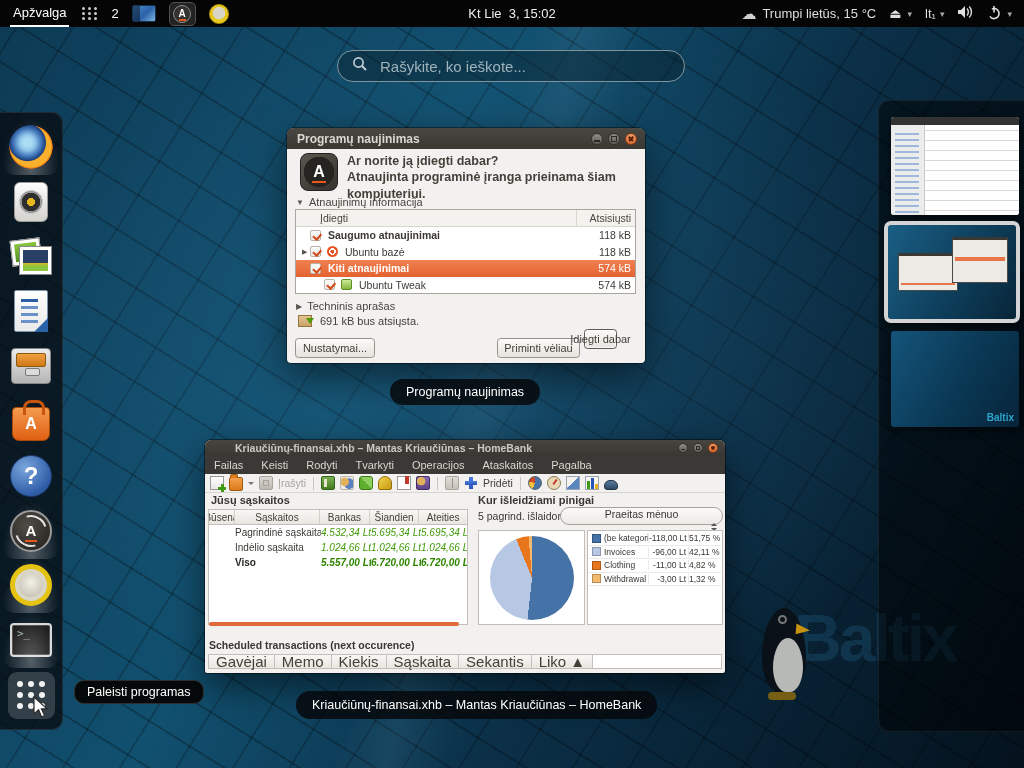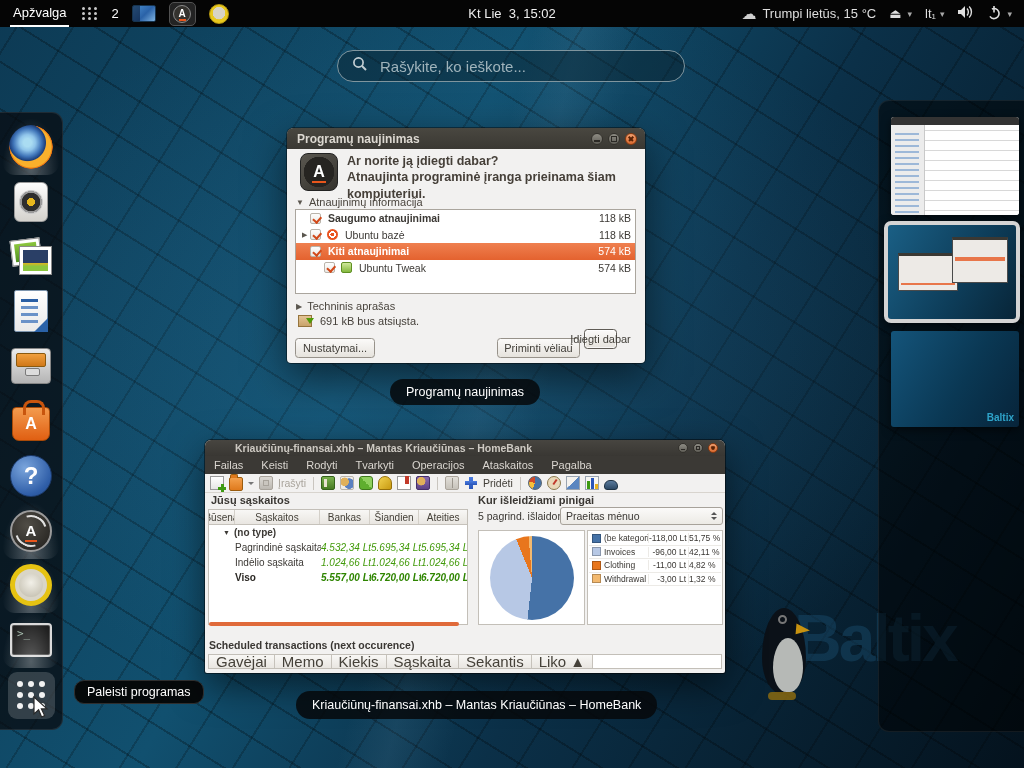--- a/index.html
+++ b/index.html
@@ -182,21 +182,21 @@
   .acc-row .cell-name{width:112px;overflow:hidden;flex:none;}
   .acc-row .amt{width:50px;text-align:right;padding-right:6px;color:#429a0a;overflow:hidden;flex:none;font-style:italic;}
   .acc-row .amt.fut{width:48px;}
   .acc-row.total .amt{font-weight:bold;color:#2e8500;}
   .acc-row.total .cell-name{font-weight:bold;color:#2b2824;}
   .grp{padding-left:14px;font-weight:bold;display:flex;gap:4px;align-items:center;}
   .grp .tri{font-size:7px;}
   .ind{padding-left:26px;}
   .hscroll{position:absolute;left:4px;top:129px;width:250px;height:4px;background:#e06a3a;border-radius:2px;cursor:pointer;}
   .spend-sum{position:absolute;left:273px;top:17px;display:flex;gap:8px;font-size:10.5px;color:#3a3733;white-space:nowrap;}
-  .period{position:absolute;left:355px;top:14px;width:163px;height:18px;background:linear-gradient(#fbfaf9,#eceae5);border:1px solid #a7a29a;border-radius:3px;display:flex;align-items:center;padding:0 5px;font-size:10.5px;color:#3a3733;cursor:pointer;}
+  .period{position:absolute;left:355px;top:14px;width:163px;height:18px;background:linear-gradient(#fbfaf9,#eceae5);border:1px solid #a7a29a;border-radius:9px;display:flex;align-items:center;padding:0 5px;font-size:10.5px;color:#3a3733;cursor:pointer;flex-direction:column;}
   .spin{margin-left:auto;display:flex;flex-direction:column;gap:2px;}
   .spin i{width:0;height:0;border:3px solid transparent;}
   .spin .up{border-bottom-color:#555;} .spin .dn{border-top-color:#555;}
   .piebox{position:absolute;left:273px;top:37px;width:107px;height:95px;background:#fff;border:1px solid #c3bfb8;display:flex;align-items:center;justify-content:center;}
   .pie{width:84px;height:84px;border-radius:50%;}
   .legbox{position:absolute;left:382px;top:37px;width:136px;height:95px;background:#fff;border:1px solid #c3bfb8;font-size:8.5px;color:#3a3733;padding:1px;}
   .legrow{display:flex;align-items:center;height:13.5px;border-bottom:1px solid #eceae6;}
   .sw{width:9px;height:9px;margin:0 3px;flex:none;border:1px solid rgba(0,0,0,0.25);}
   .legrow .lab{flex:1;overflow:hidden;white-space:nowrap;border-right:1px solid #eceae6;padding-right:2px;}
   .legrow .amt{width:40px;text-align:right;border-right:1px solid #eceae6;padding-right:2px;white-space:nowrap;overflow:hidden;}
@@ -340,26 +340,20 @@
       <span class="sec accounts">Jūsų sąskaitos</span>
       <div class="acc-table">
         <div class="acc-head">
           <div class="ch-status">Būsena</div>
           <div class="ch-name">Sąskaitos</div>
           <div class="ch-bank">Bankas</div>
           <div class="ch-today">Šiandien</div>
           <div class="ch-future">Ateities</div>
         </div>
         <div class="acc-row">
-          <div class="cell-name grp">
-              <span class="tri">▼</span>
-              <span>(no type)</span>
-            </div>
-        </div>
-        <div class="acc-row">
           <div class="cell-name ind">Pagrindinė sąskaita</div>
           <div class="amt">4.532,34 Lt</div>
           <div class="amt">5.695,34 Lt</div>
           <div class="amt fut">5.695,34 Lt</div>
         </div>
         <div class="acc-row">
           <div class="cell-name ind">Indėlio sąskaita</div>
           <div class="amt">1.024,66 Lt</div>
           <div class="amt">1.024,66 Lt</div>
           <div class="amt fut">1.024,66 Lt</div>
@@ -444,20 +438,24 @@
         </div>
       <div class="u-head">
         <div>Ar norite ją įdiegti dabar?</div>
         <div>Atnaujinta programinė įranga prieinama šiam kompiuteriui.</div>
       </div>
       <div class="expander e1">
         <span class="tri">▼</span>
         <span>Atnaujinimų informacija</span>
       </div>
       <div class="listbox">
+        <div class="lb-head">
+          <div class="c1">Įdiegti</div>
+          <div class="c2">Atsisiųsti</div>
+        </div>
         <div class="lbrow b p14">
           <div class="cb"></div>
           <span class="lb-label">Saugumo atnaujinimai</span>
           <span class="size">118 kB</span>
         </div>
         <div class="lbrow p6">
           <span class="rtri">▶</span>
           <div class="cb"></div>
           <i class="ub"></i>
           <span class="lb-label">Ubuntu bazė</span>

